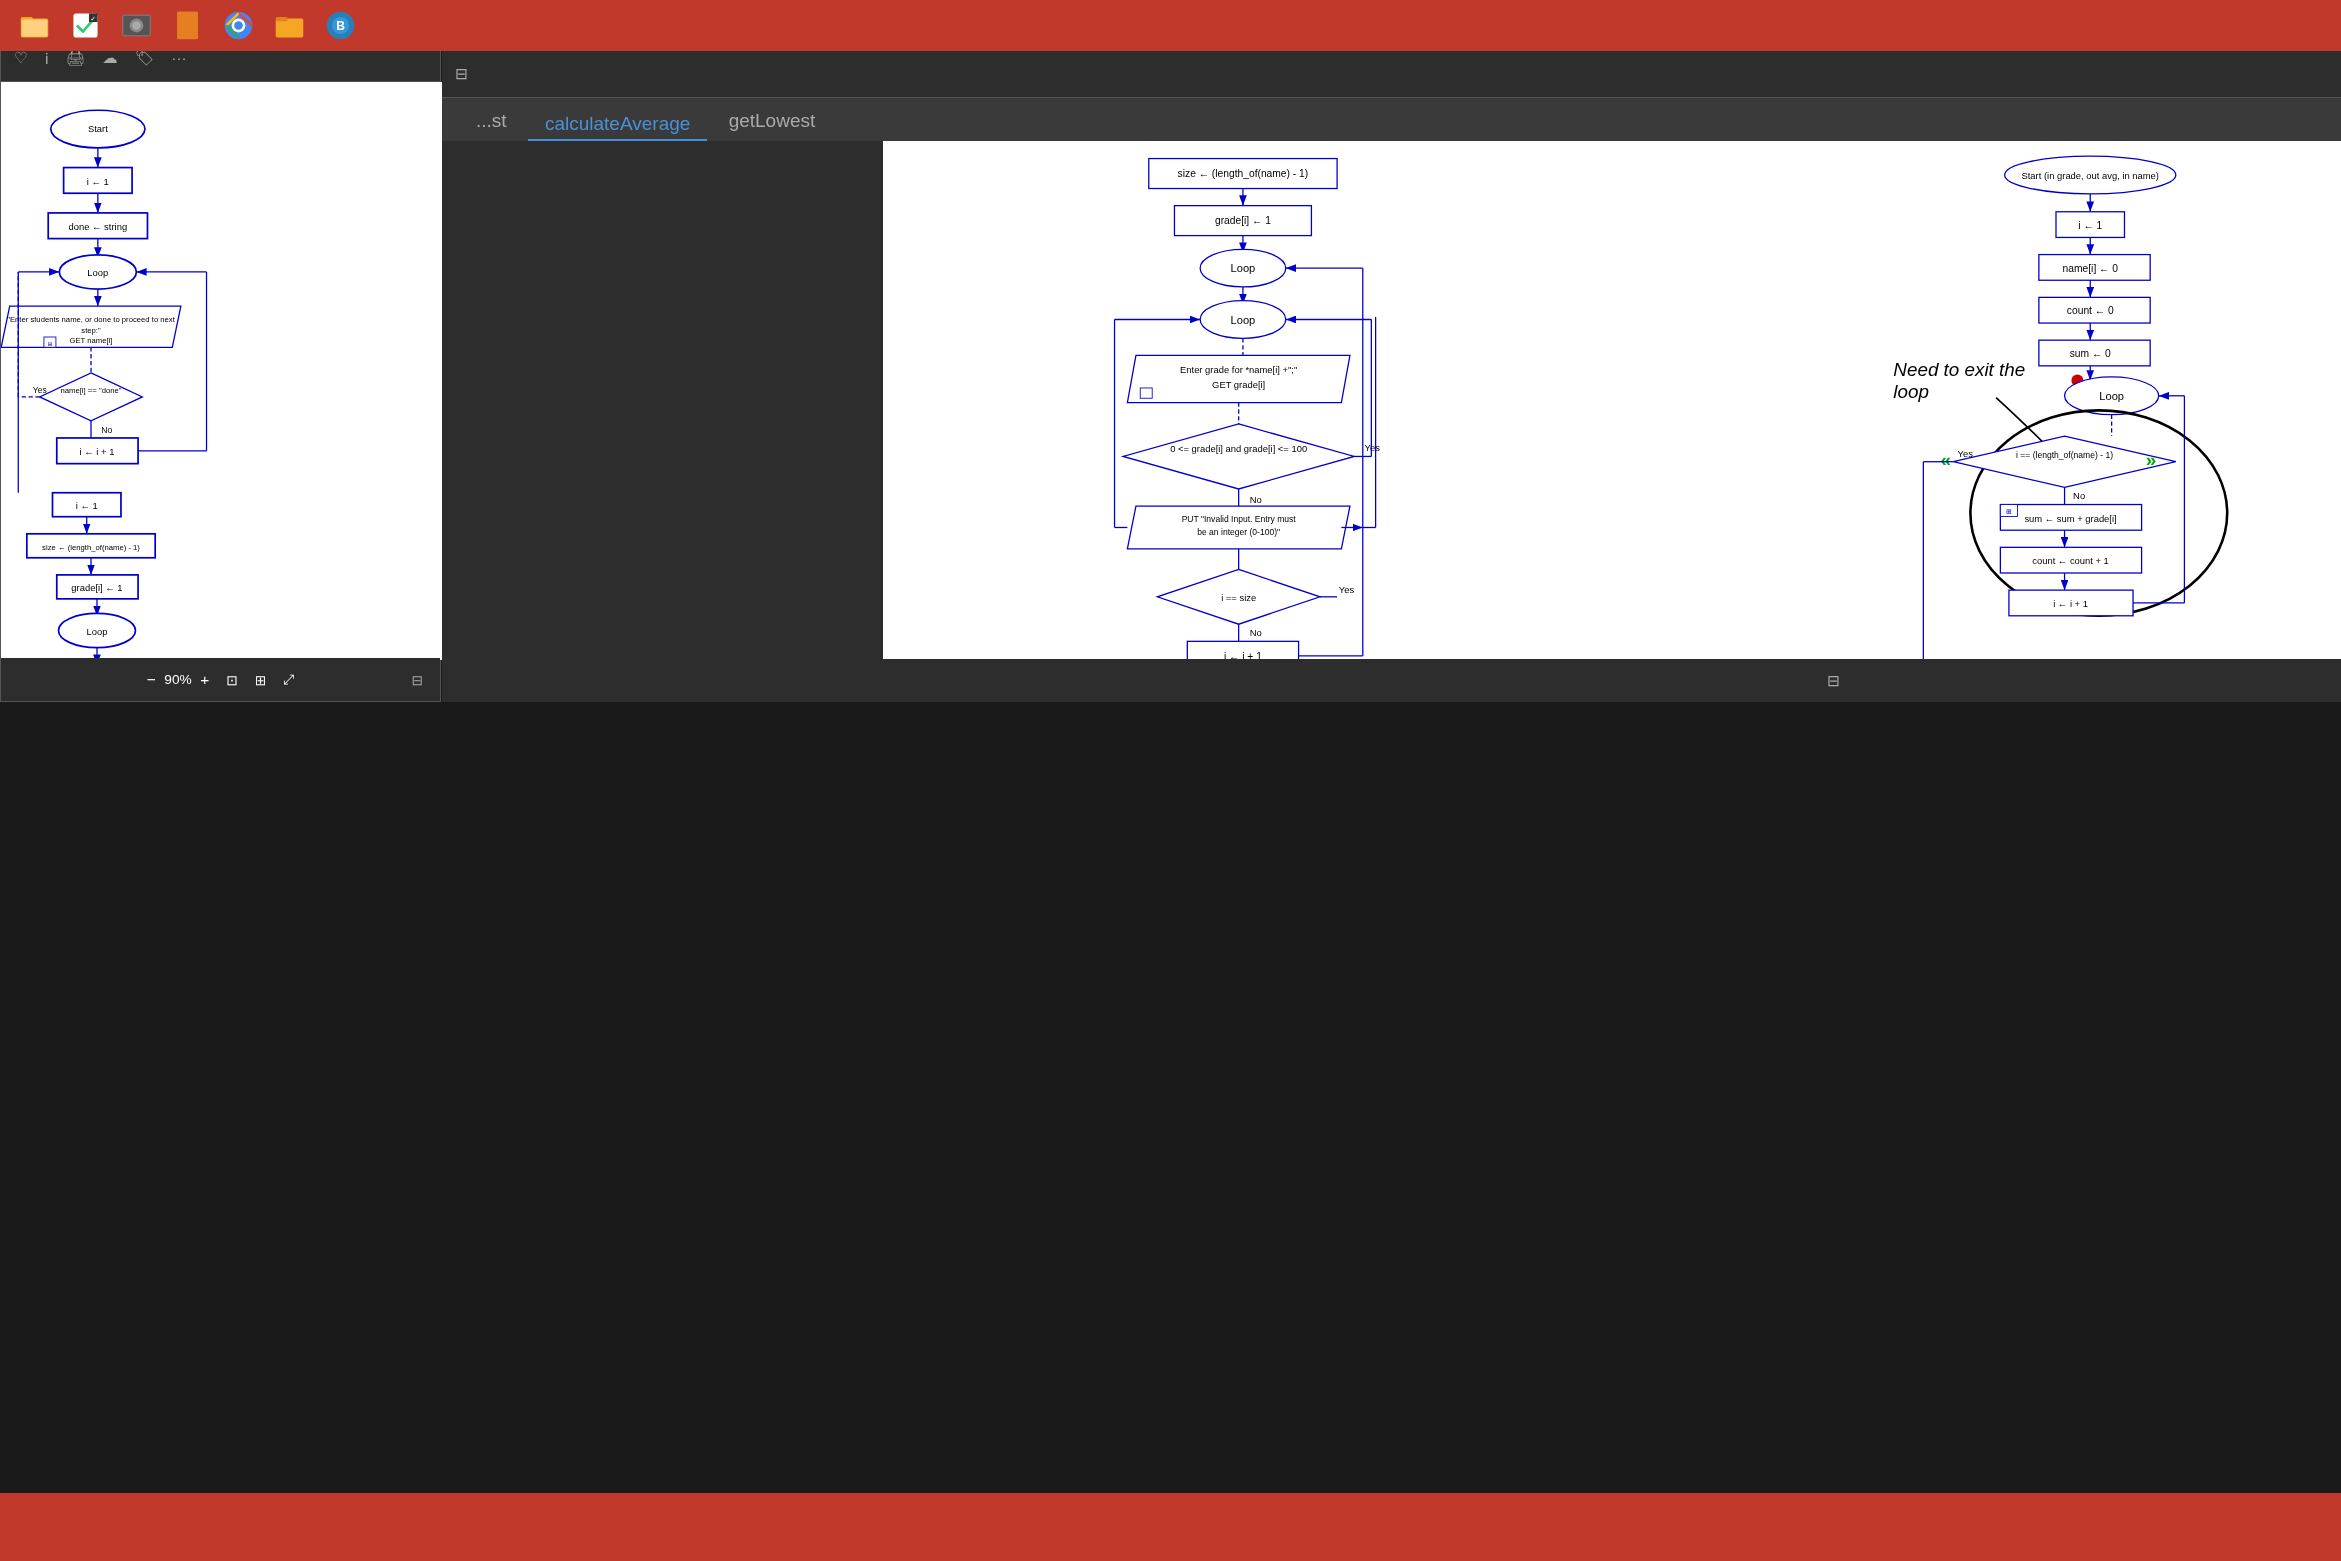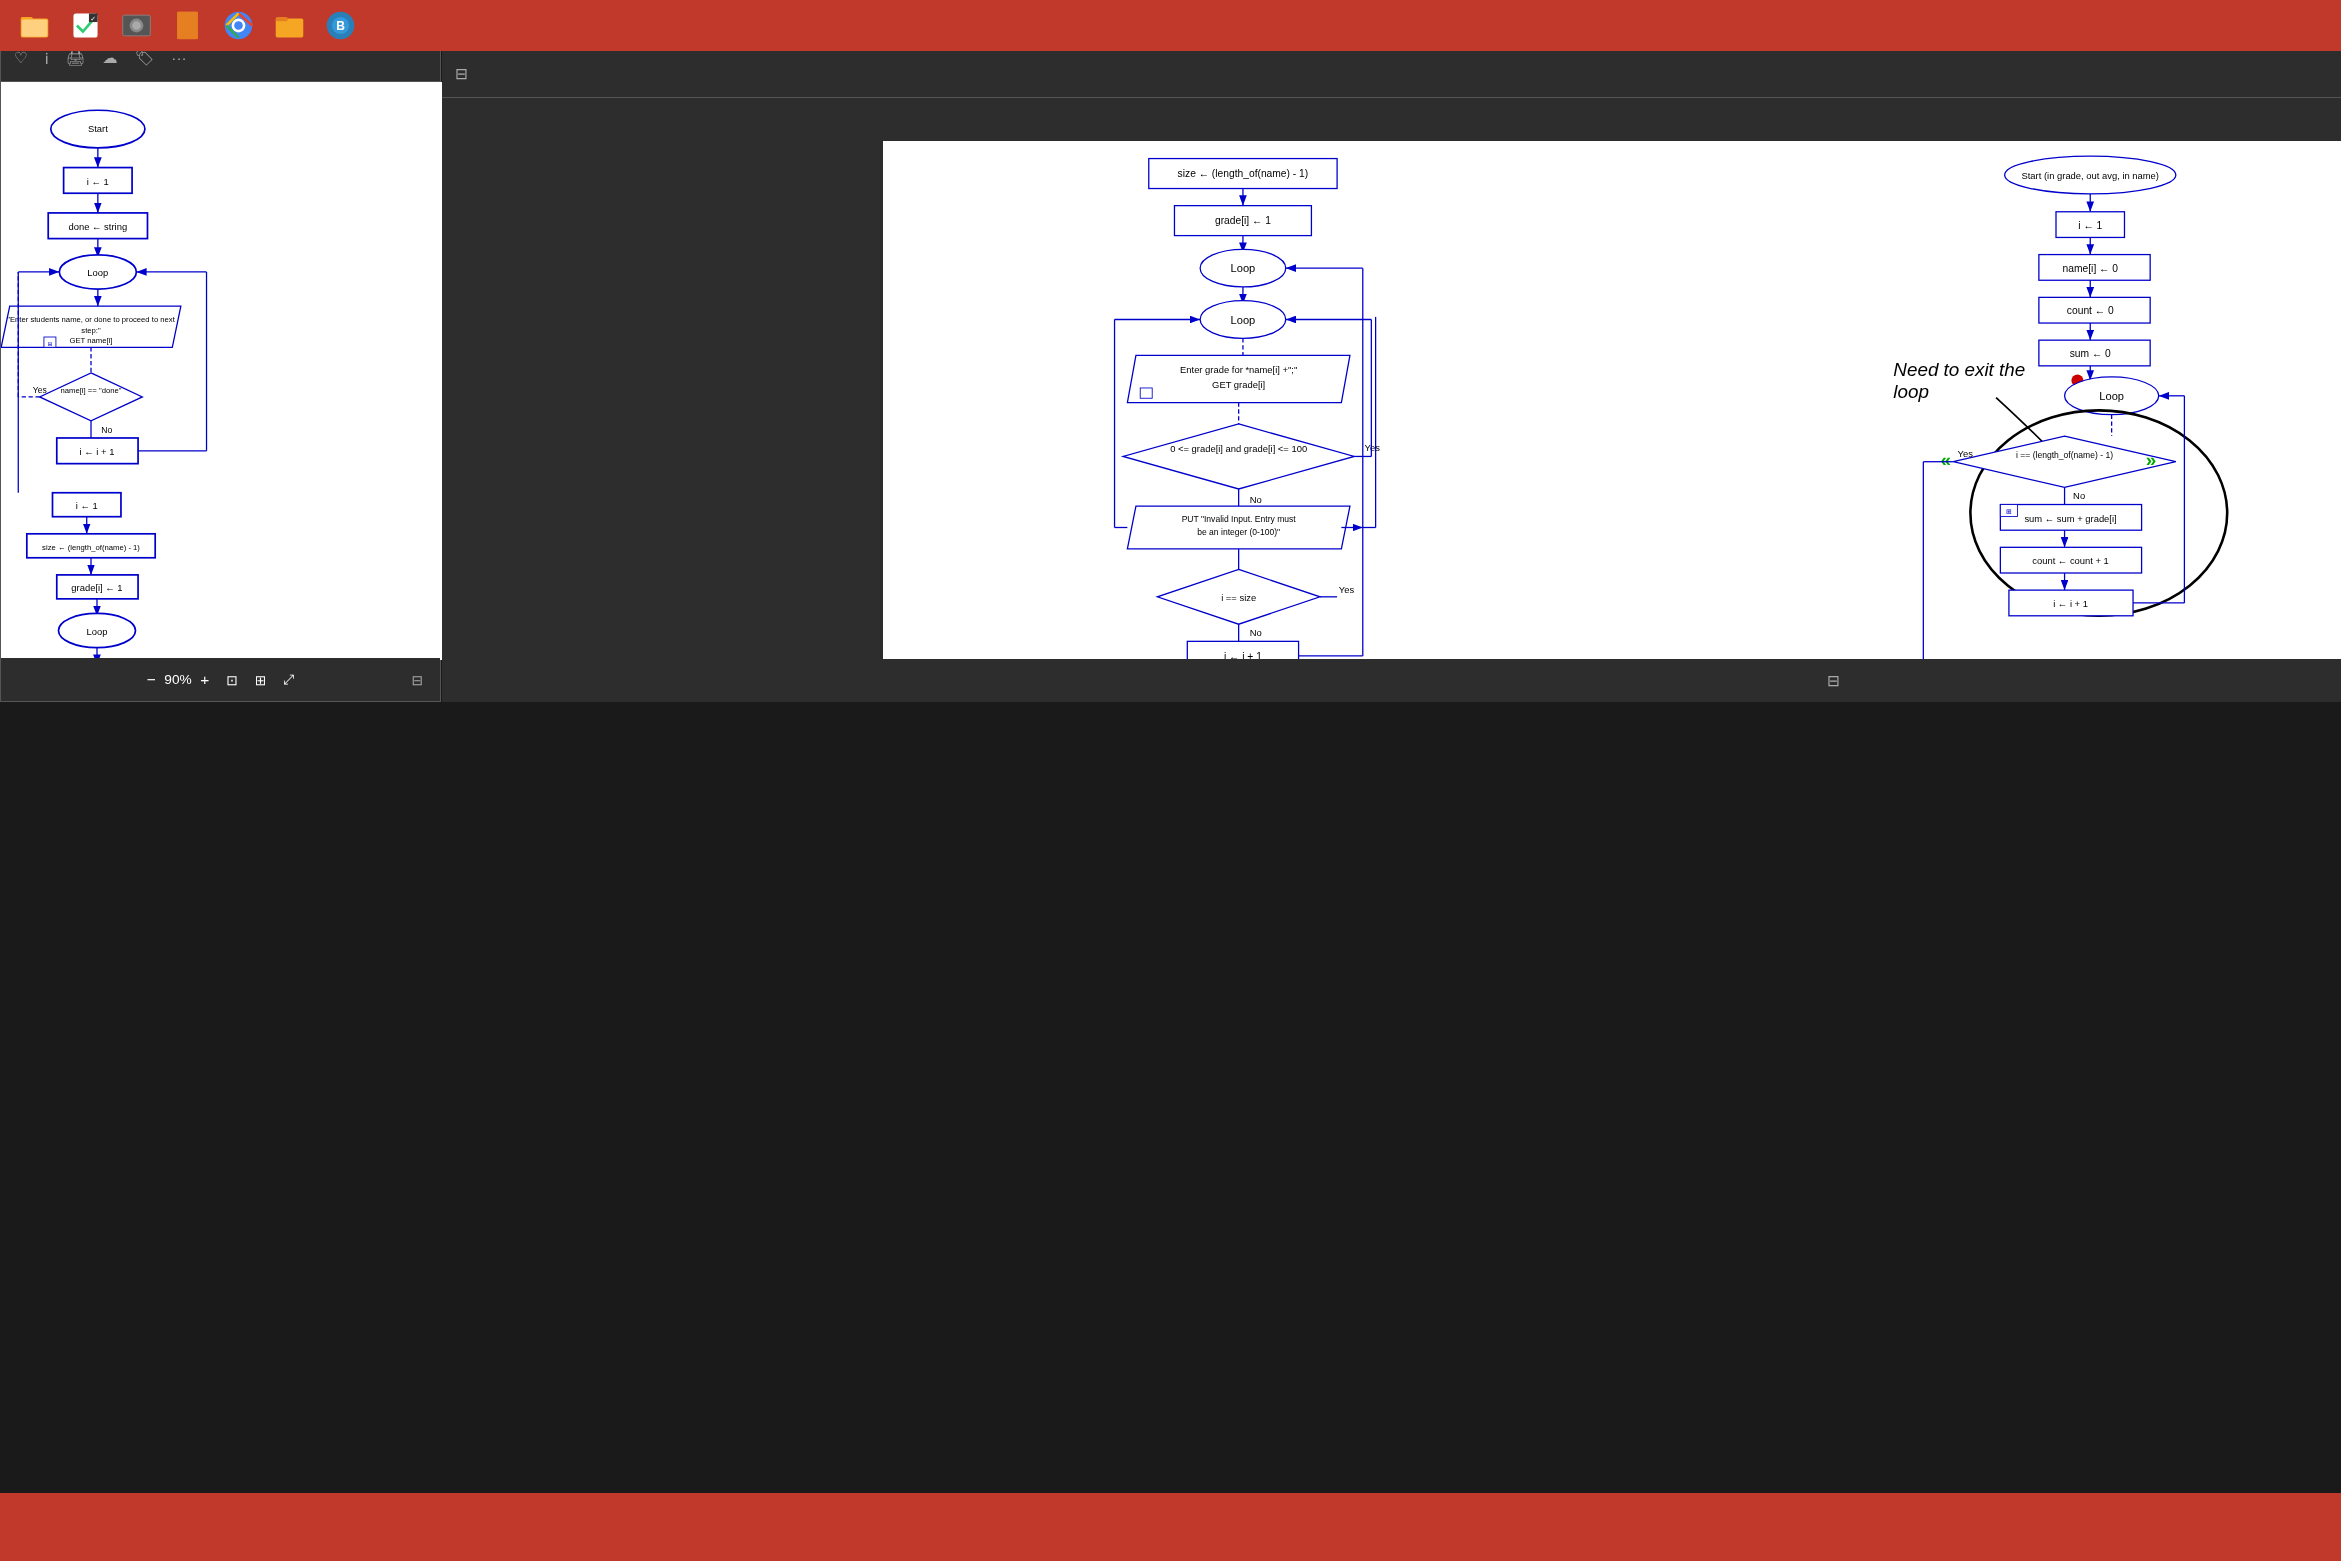--- a/index.html
+++ b/index.html
@@ -407,20 +407,25 @@
     <span style="color:#aaa; font-size:15.4px;">ℹ</span>
     <span style="color:#aaa; font-size:15.4px;">🖨</span>
     <span style="color:#aaa; font-size:15.4px;">☁</span>
   </div>
 
   <div class="win-toolbar-right">
 
     <span style="color:#aaa; font-size:15.4px;">⊟</span>
   </div>
 
+  <div class="tab-bar">
+    <div class="tab" style="color:#aaa; font-size:19px;">...st</div>
+    <div class="tab active" style="font-size:19px; color:#4a90d9; border-bottom: 2.6px solid #4a90d9; padding-bottom:4.3px;">calculateAverage</div>
+    <div class="tab" style="font-size:19px; color:#aaa;">getLowest</div>
+  </div>
 
   <div class="diagram-area">
 
     <svg width="685" height="642" viewBox="0 0 300 750" style="position:absolute; left:26px; top:8.6px;">
       <defs>
         <marker id="arr-m" markerWidth="8" markerHeight="6" refX="8" refY="3" orient="auto">
           <polygon points="0 0, 8 3, 0 6" fill="#0000cc"></polygon>
         </marker>
         <marker id="arr-m2" markerWidth="8" markerHeight="6" refX="8" refY="3" orient="auto">
           <polygon points="0 0, 8 3, 0 6" fill="#0000cc"></polygon>

